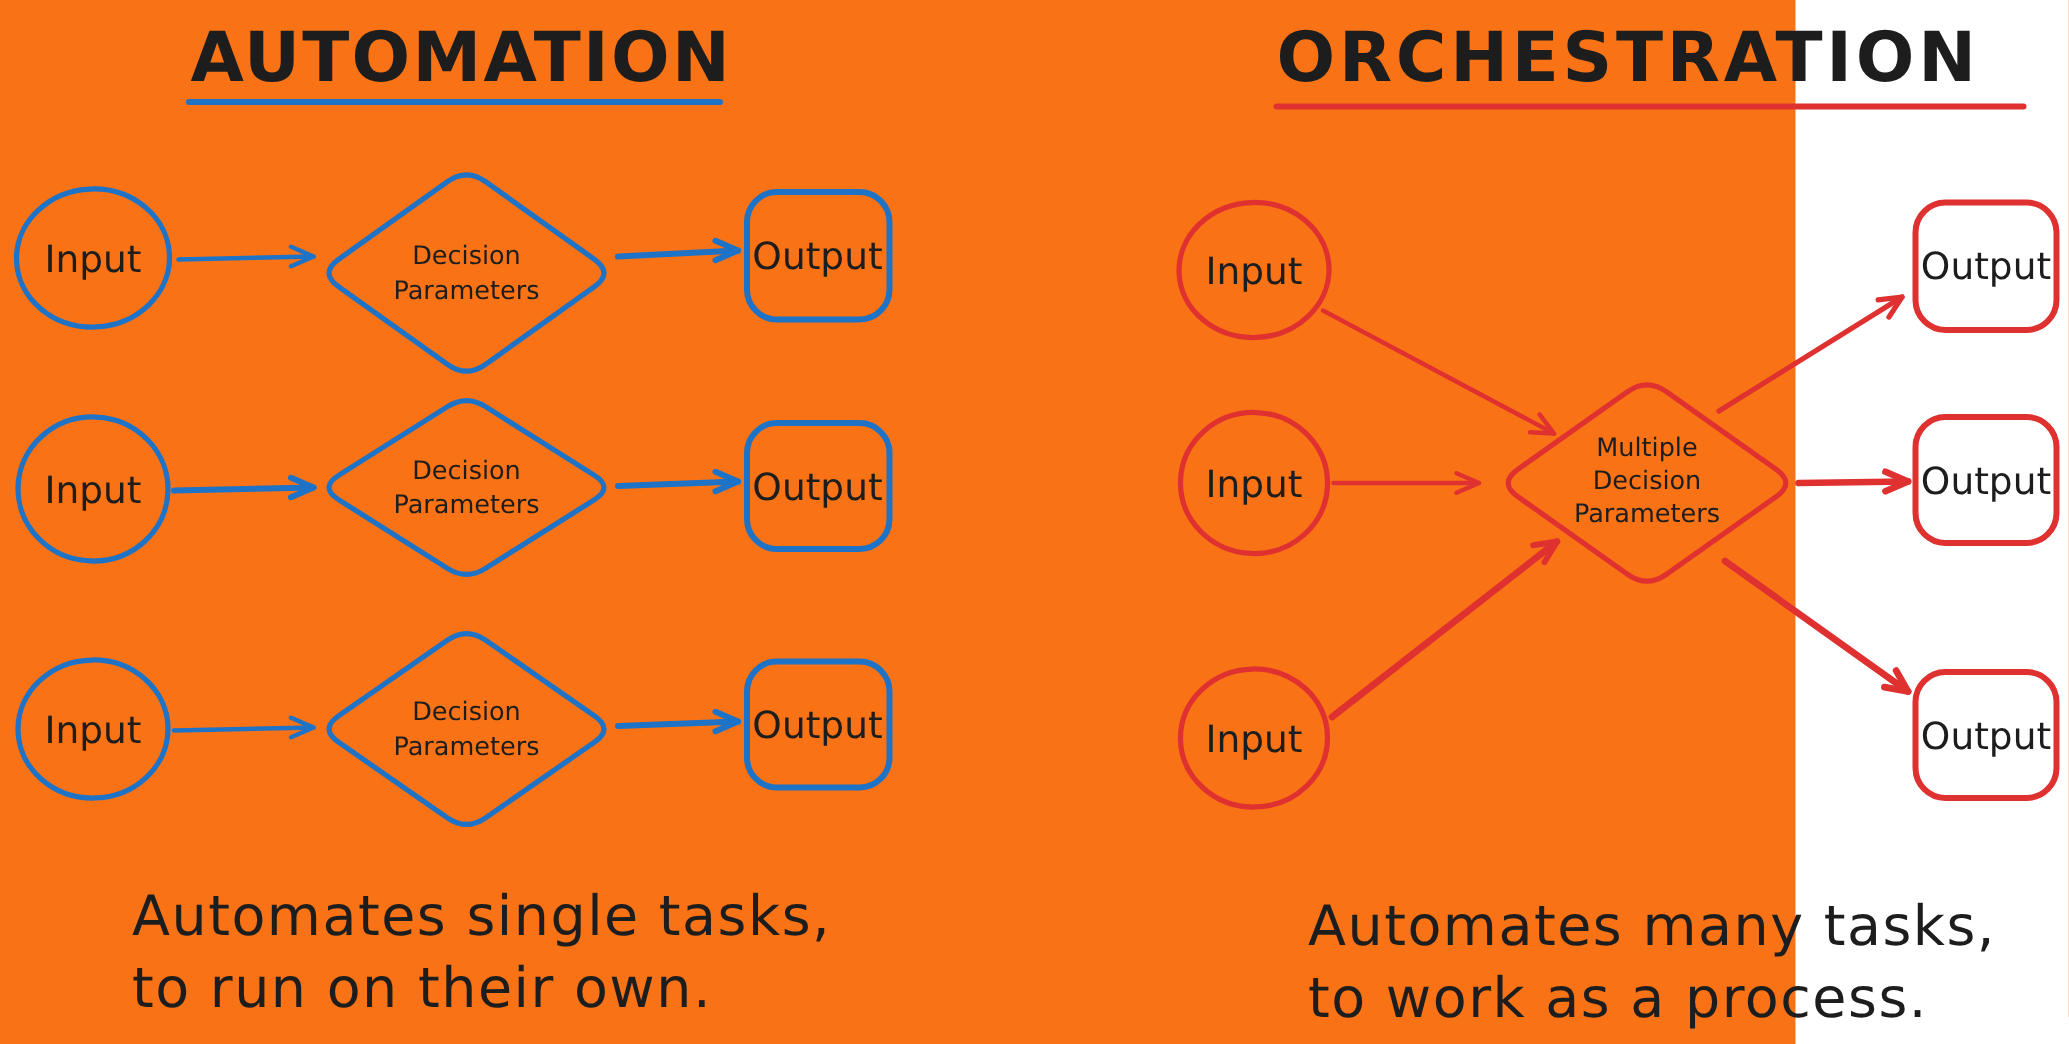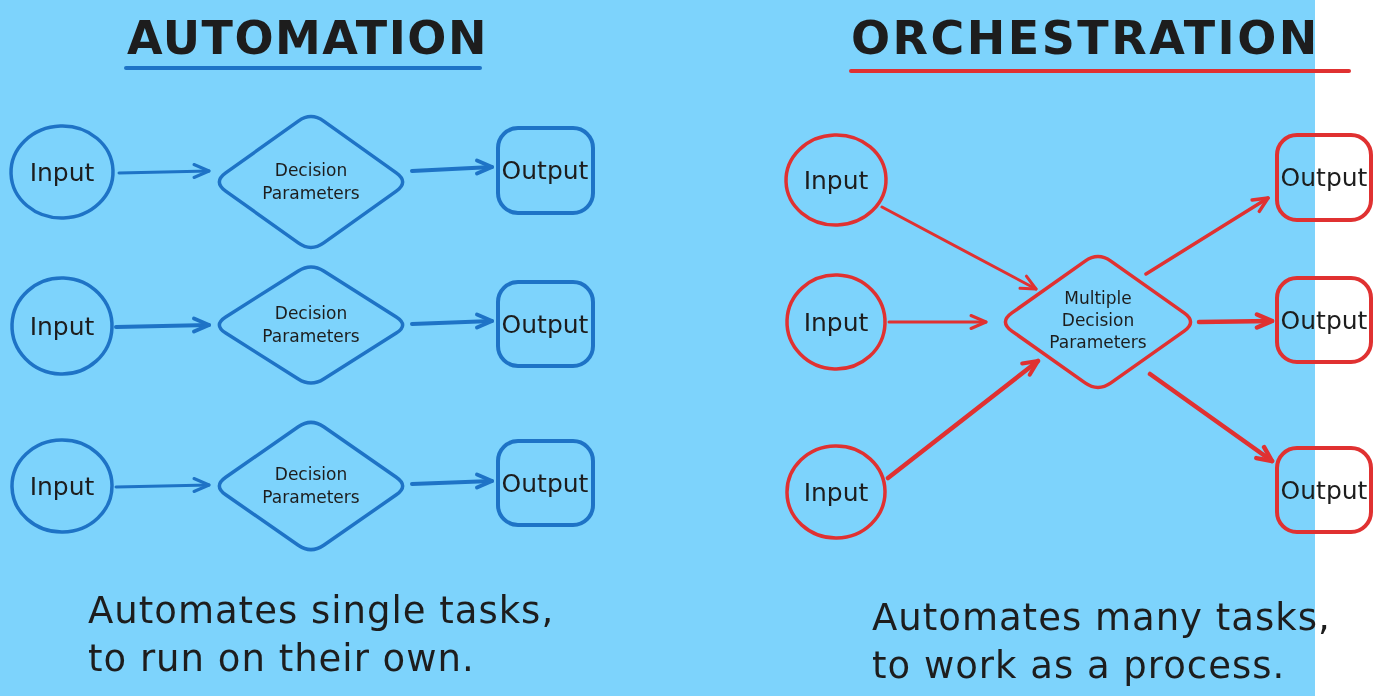--- a/index.html
+++ b/index.html
@@ -6,23 +6,23 @@
     margin: 0;
     padding: 0;
     background: #ffffff;
     width: 1379px;
     height: 696px;
     overflow: hidden;
     font-family: "DejaVu Sans", sans-serif;
   }
   .canvas {
     position: relative;
-    width: 1315px;
+    width: 1197px;
     height: 696px;
-    background: #7dd3fc;
+    background: #f97316;
   }
   svg { display: block; }
   text {
     font-family: "DejaVu Sans", sans-serif;
     fill: #1d1d1d;
   }
   .title {
     font-size: 46px;
     font-weight: bold;
   }

